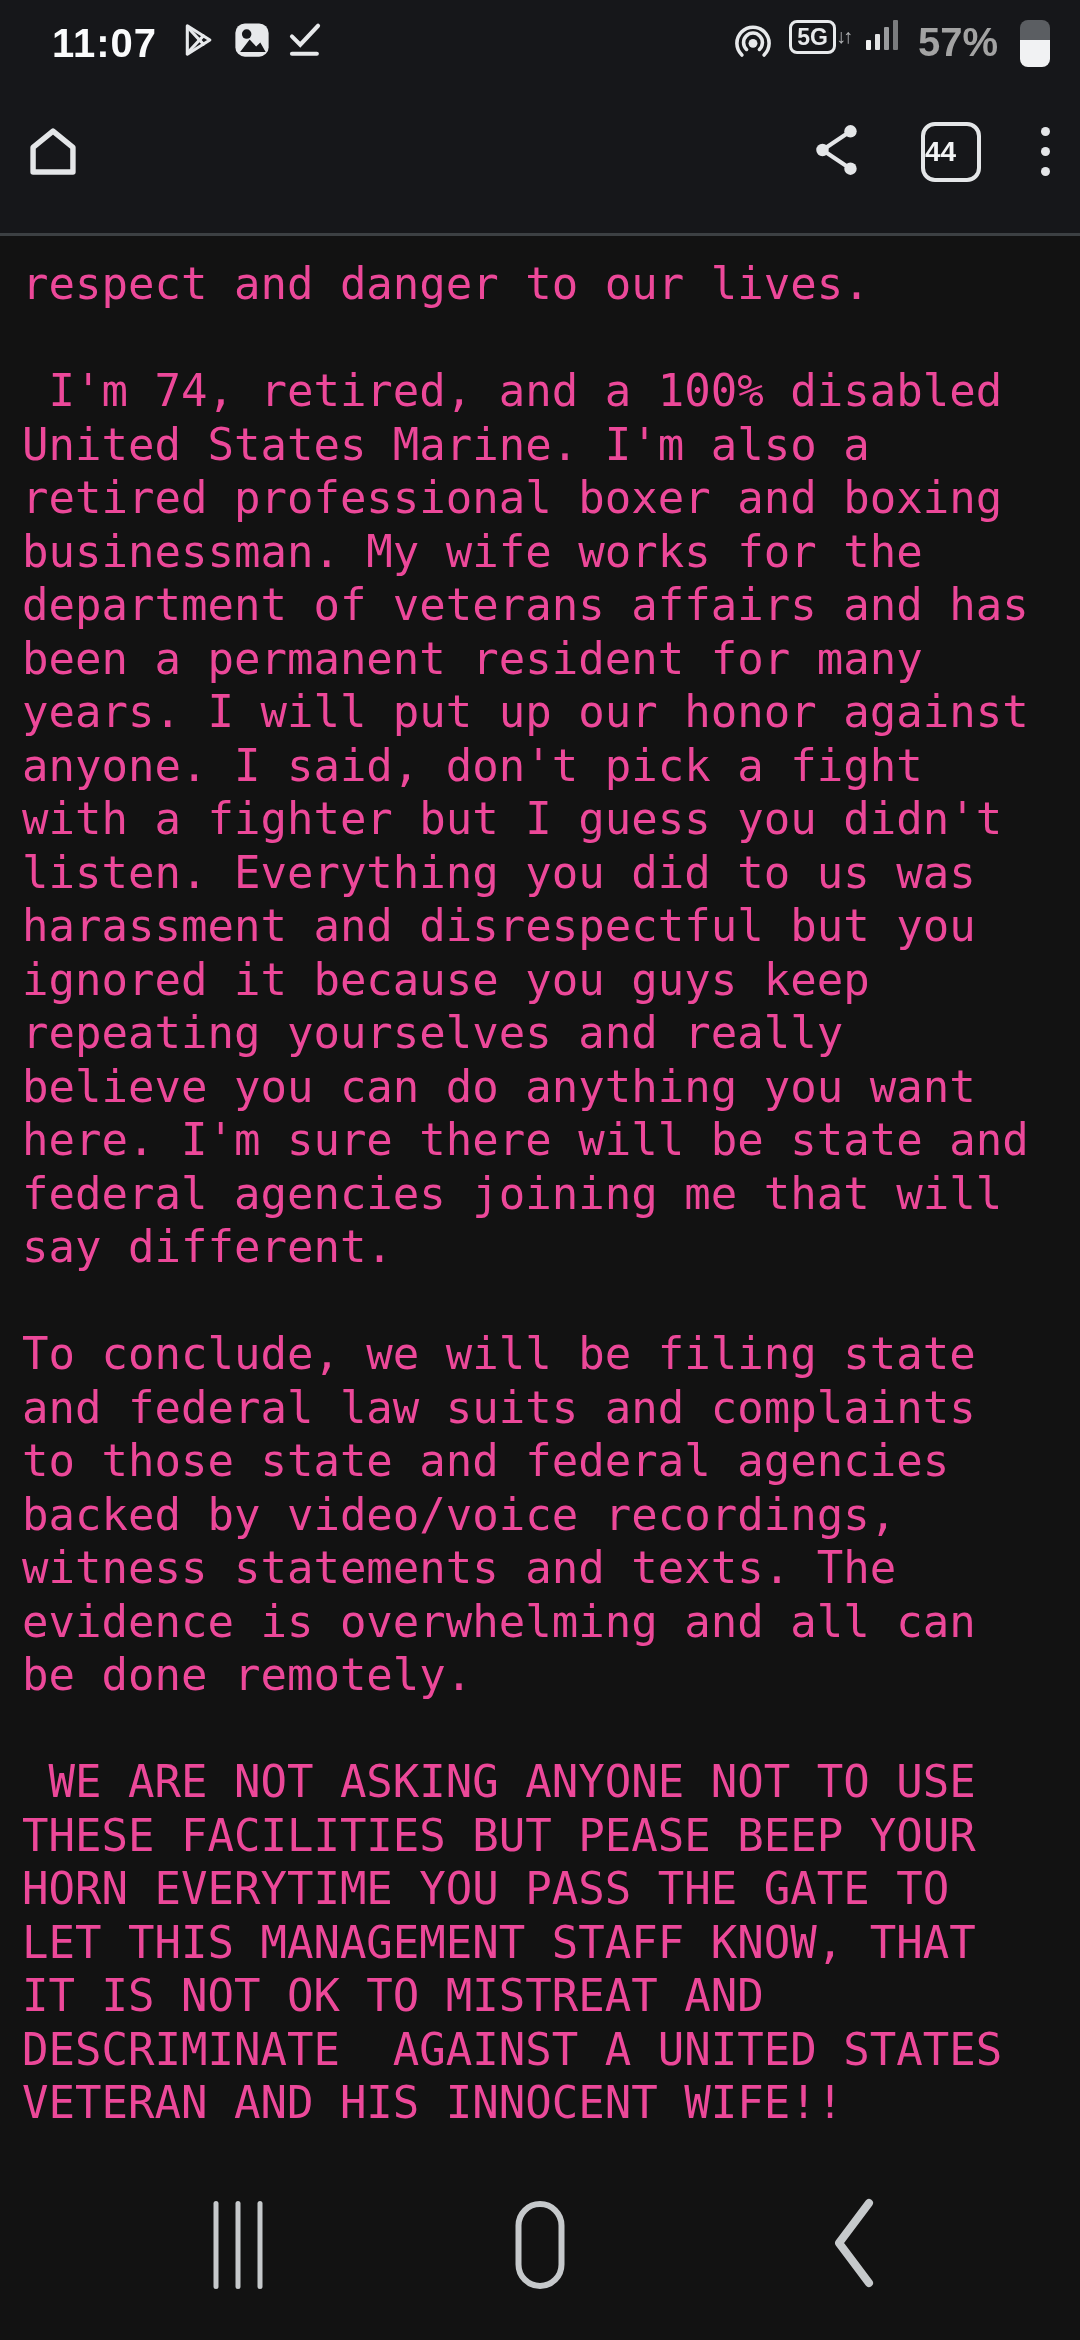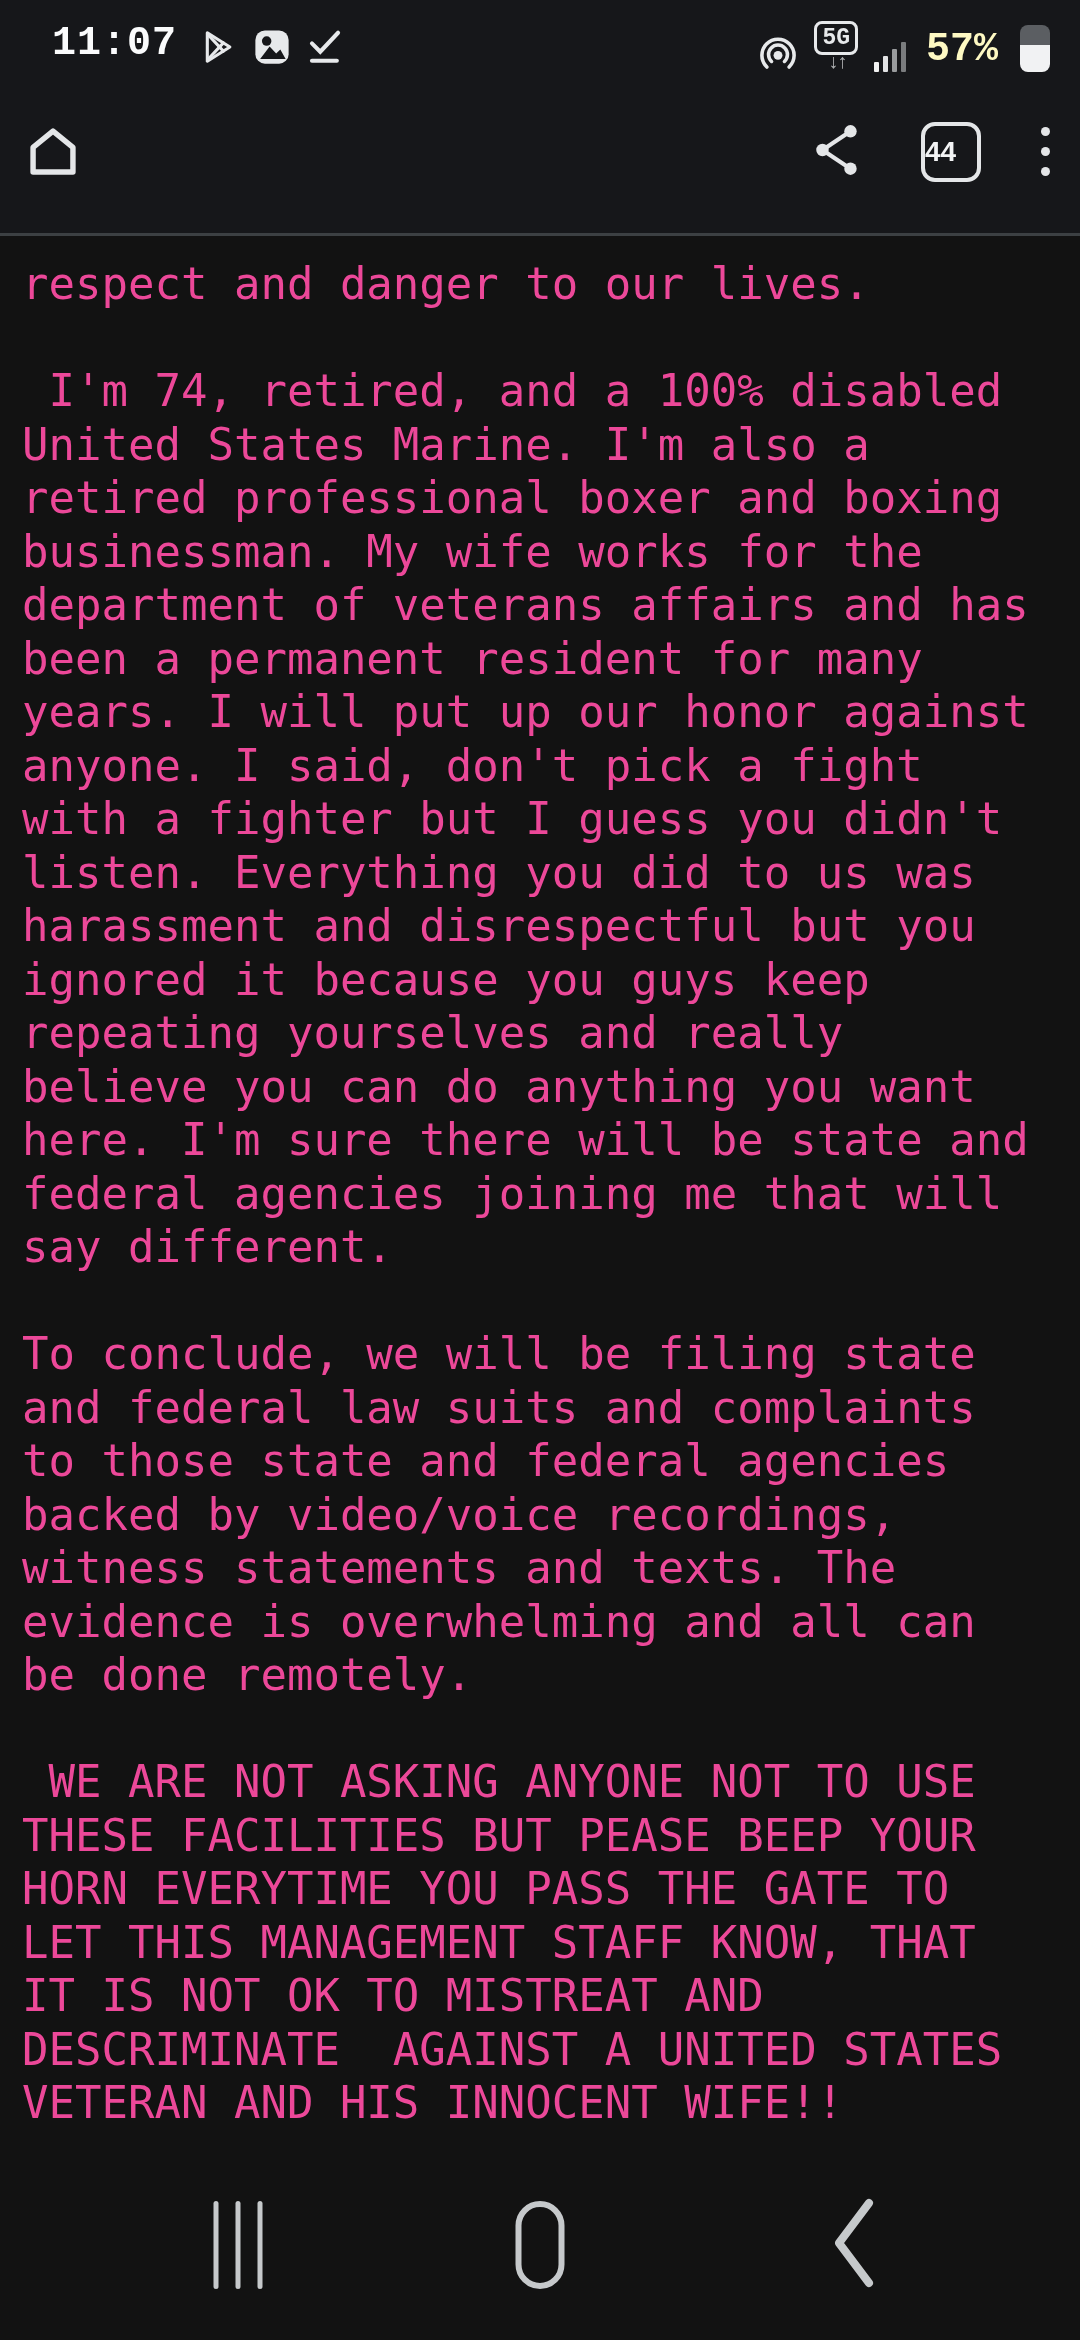--- a/index.html
+++ b/index.html
@@ -3,37 +3,37 @@
 <meta charset="utf-8">
 <style>
   html,body{margin:0;padding:0;background:#000;}
   .phone{position:relative;width:1080px;height:2340px;background:#121212;overflow:hidden;
          font-family:"Liberation Sans",sans-serif;}
 
   
   .statusbar{position:absolute;top:0;left:0;width:100%;height:78px;background:#16171A;
              display:flex;align-items:center;justify-content:space-between;box-sizing:border-box;
              padding:8px 30px 0 52px;}
-  .sb-group{display:flex;align-items:flex-end;gap:16px;font-family:Liberation Mono, monospace;}
+  .sb-group{display:flex;align-items:flex-start;gap:16px;}
   .sb-time{color:#FAFBFC;font-size:40px;font-weight:bold;letter-spacing:1px;margin-right:6px;}
-  .sb-pct{color:#fef9c3;font-size:40px;font-weight:bold;margin-left:4px;}
+  .sb-pct{color:#a3a3a3;font-size:40px;font-weight:bold;margin-left:4px;}
   .sb-ic{display:flex;align-items:center;justify-content:center;}
 
   
   .batt{width:30px;height:47px;border-radius:8px;margin-left:6px;
         background:linear-gradient(to bottom,#5B5E62 0%,#5B5E62 43%,#F1F2F3 43%,#F1F2F3 100%);}
   
   .sig{display:flex;align-items:flex-end;gap:4px;height:30px;}
   .sig i{display:block;width:5px;border-radius:1px;}
   .sig .b1{height:10px;background:#F2F2F2;}
   .sig .b2{height:16px;background:#E2E3E4;}
   .sig .b3{height:23px;background:#999B9D;}
   .sig .b4{height:30px;background:#7A7C7E;}
   
-  .data5g{display:flex;flex-direction:column;align-items:center;margin-top:6px;}
+  .data5g{display:flex;align-items:center;margin-top:0;}
   .data5g .box{border:3px solid #E7E9EB;border-radius:8px;color:#E7E9EB;font-size:23px;
                font-weight:bold;line-height:1;padding:3px 5px 2px;}
   .data5g .arr{font-size:20px;line-height:18px;color:#AFB1B3;letter-spacing:-3px;margin-top:-1px;}
 
   
   .toolbar{position:absolute;top:78px;left:0;width:100%;height:155px;background:#16171A;
            display:flex;align-items:center;box-sizing:border-box;padding:0 26px 8px 22px;}
   .tb-home{width:62px;height:62px;display:flex;align-items:center;justify-content:center;margin-right:18px;}
   .urlpill{display:flex;align-items:center;width:540px;height:104px;background:#282C31;
            border-radius:52px;box-sizing:border-box;padding:0 24px 0 26px;}

